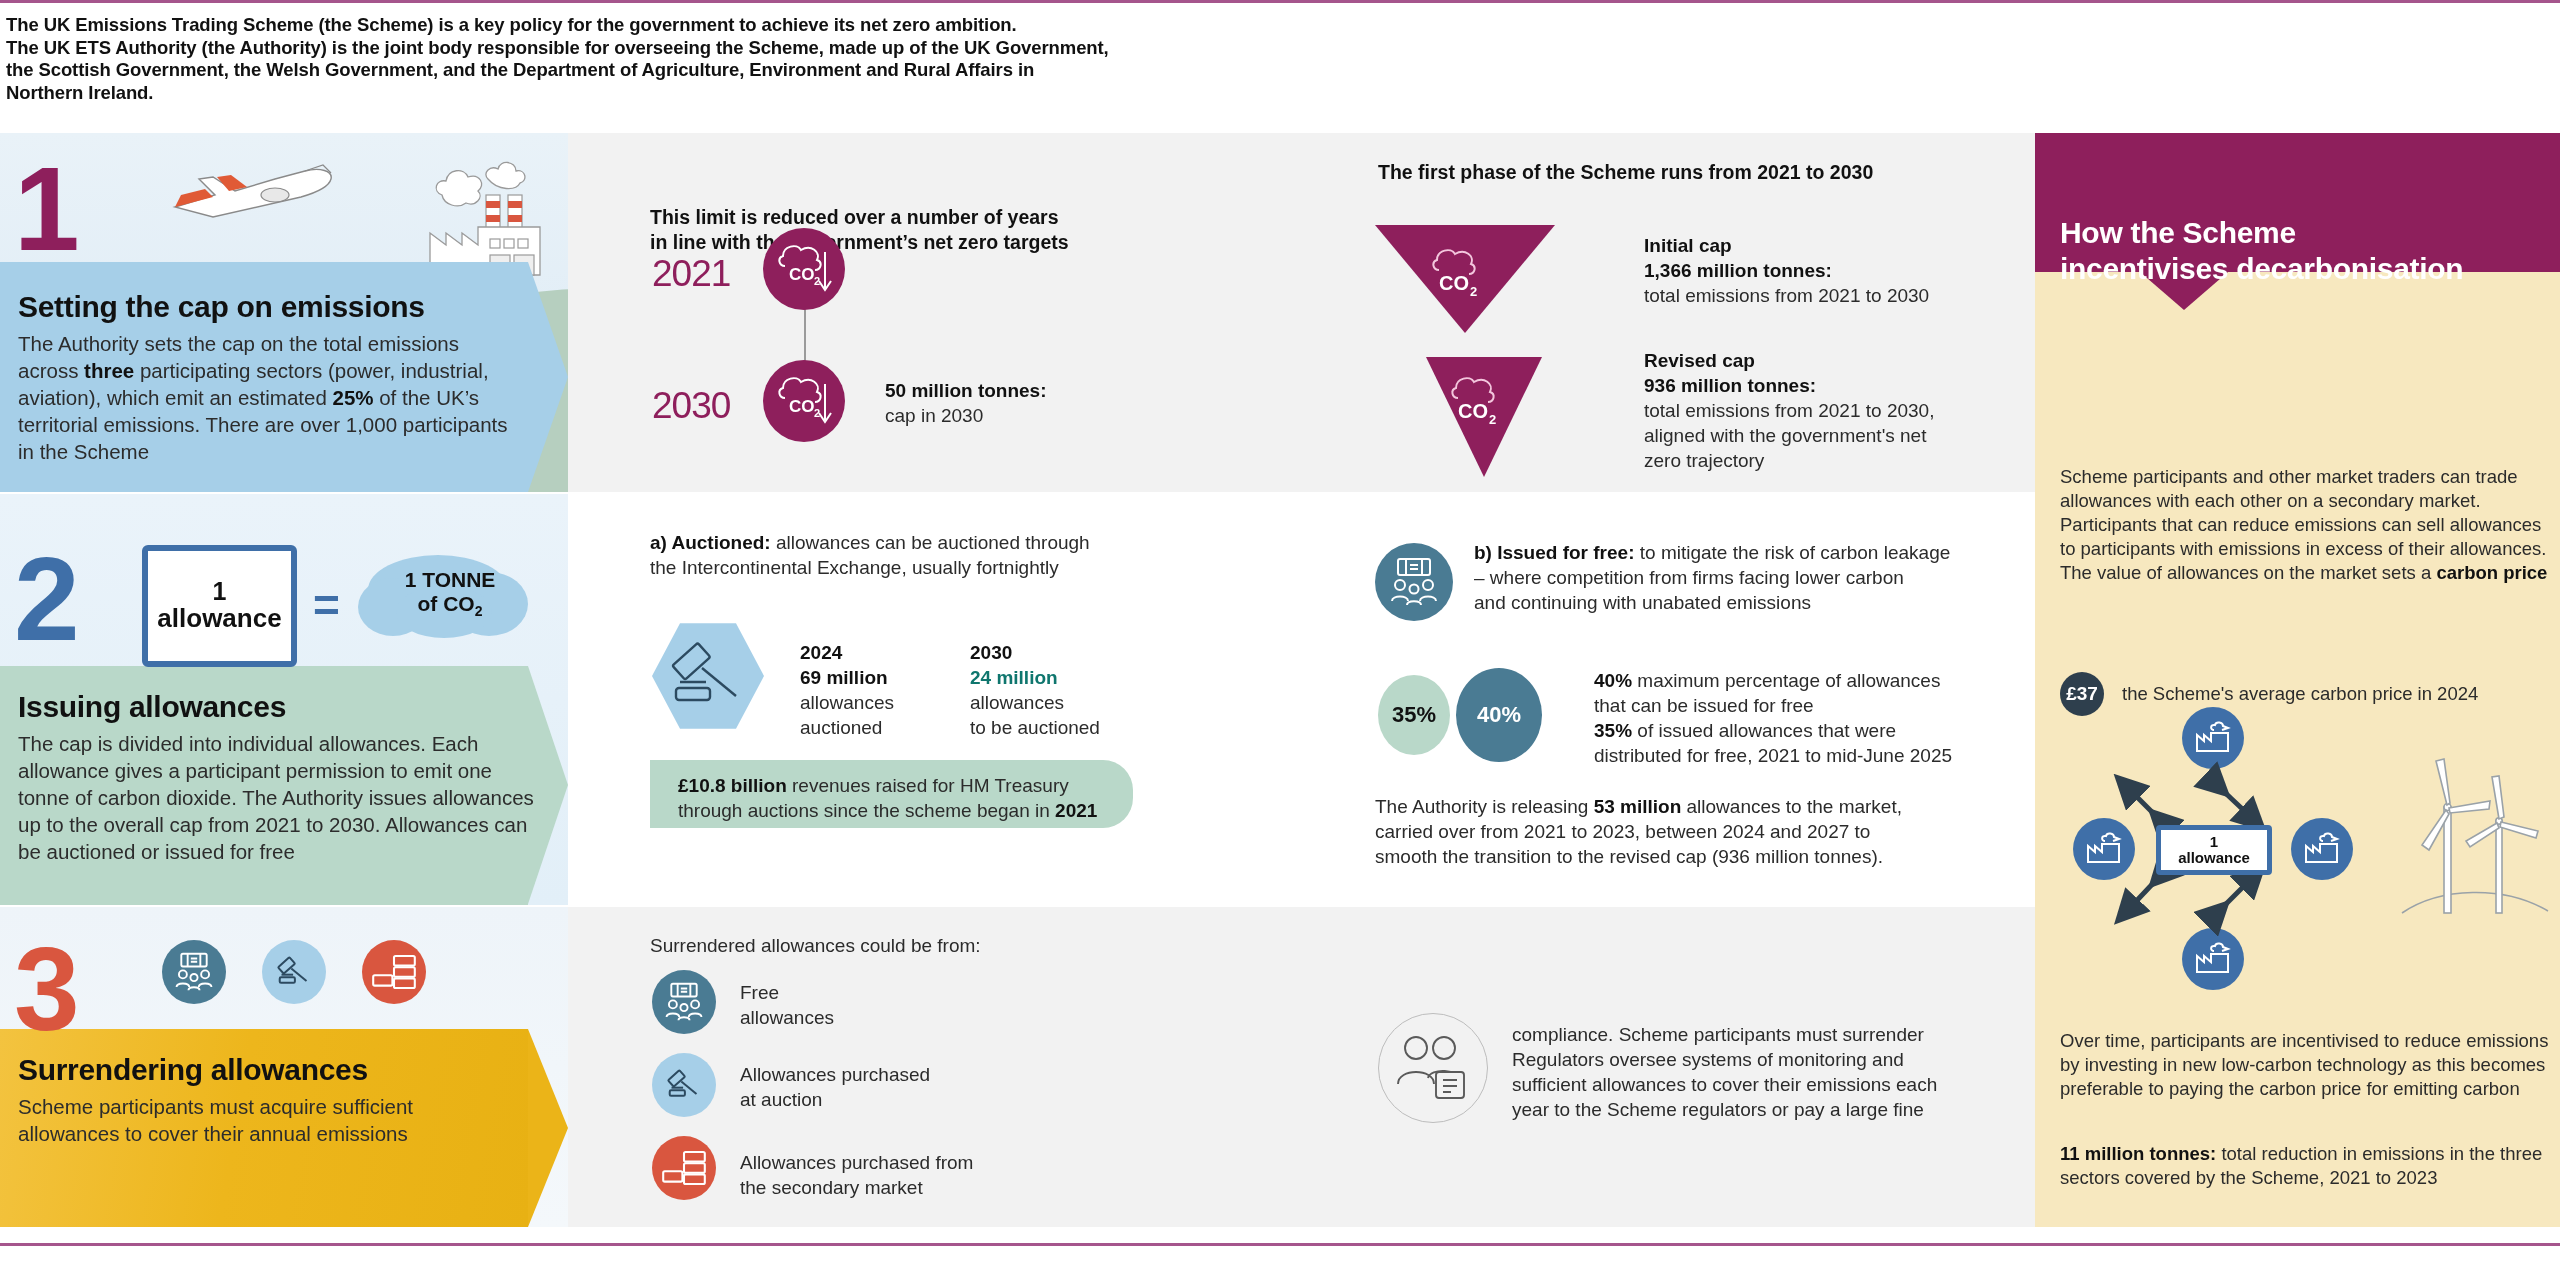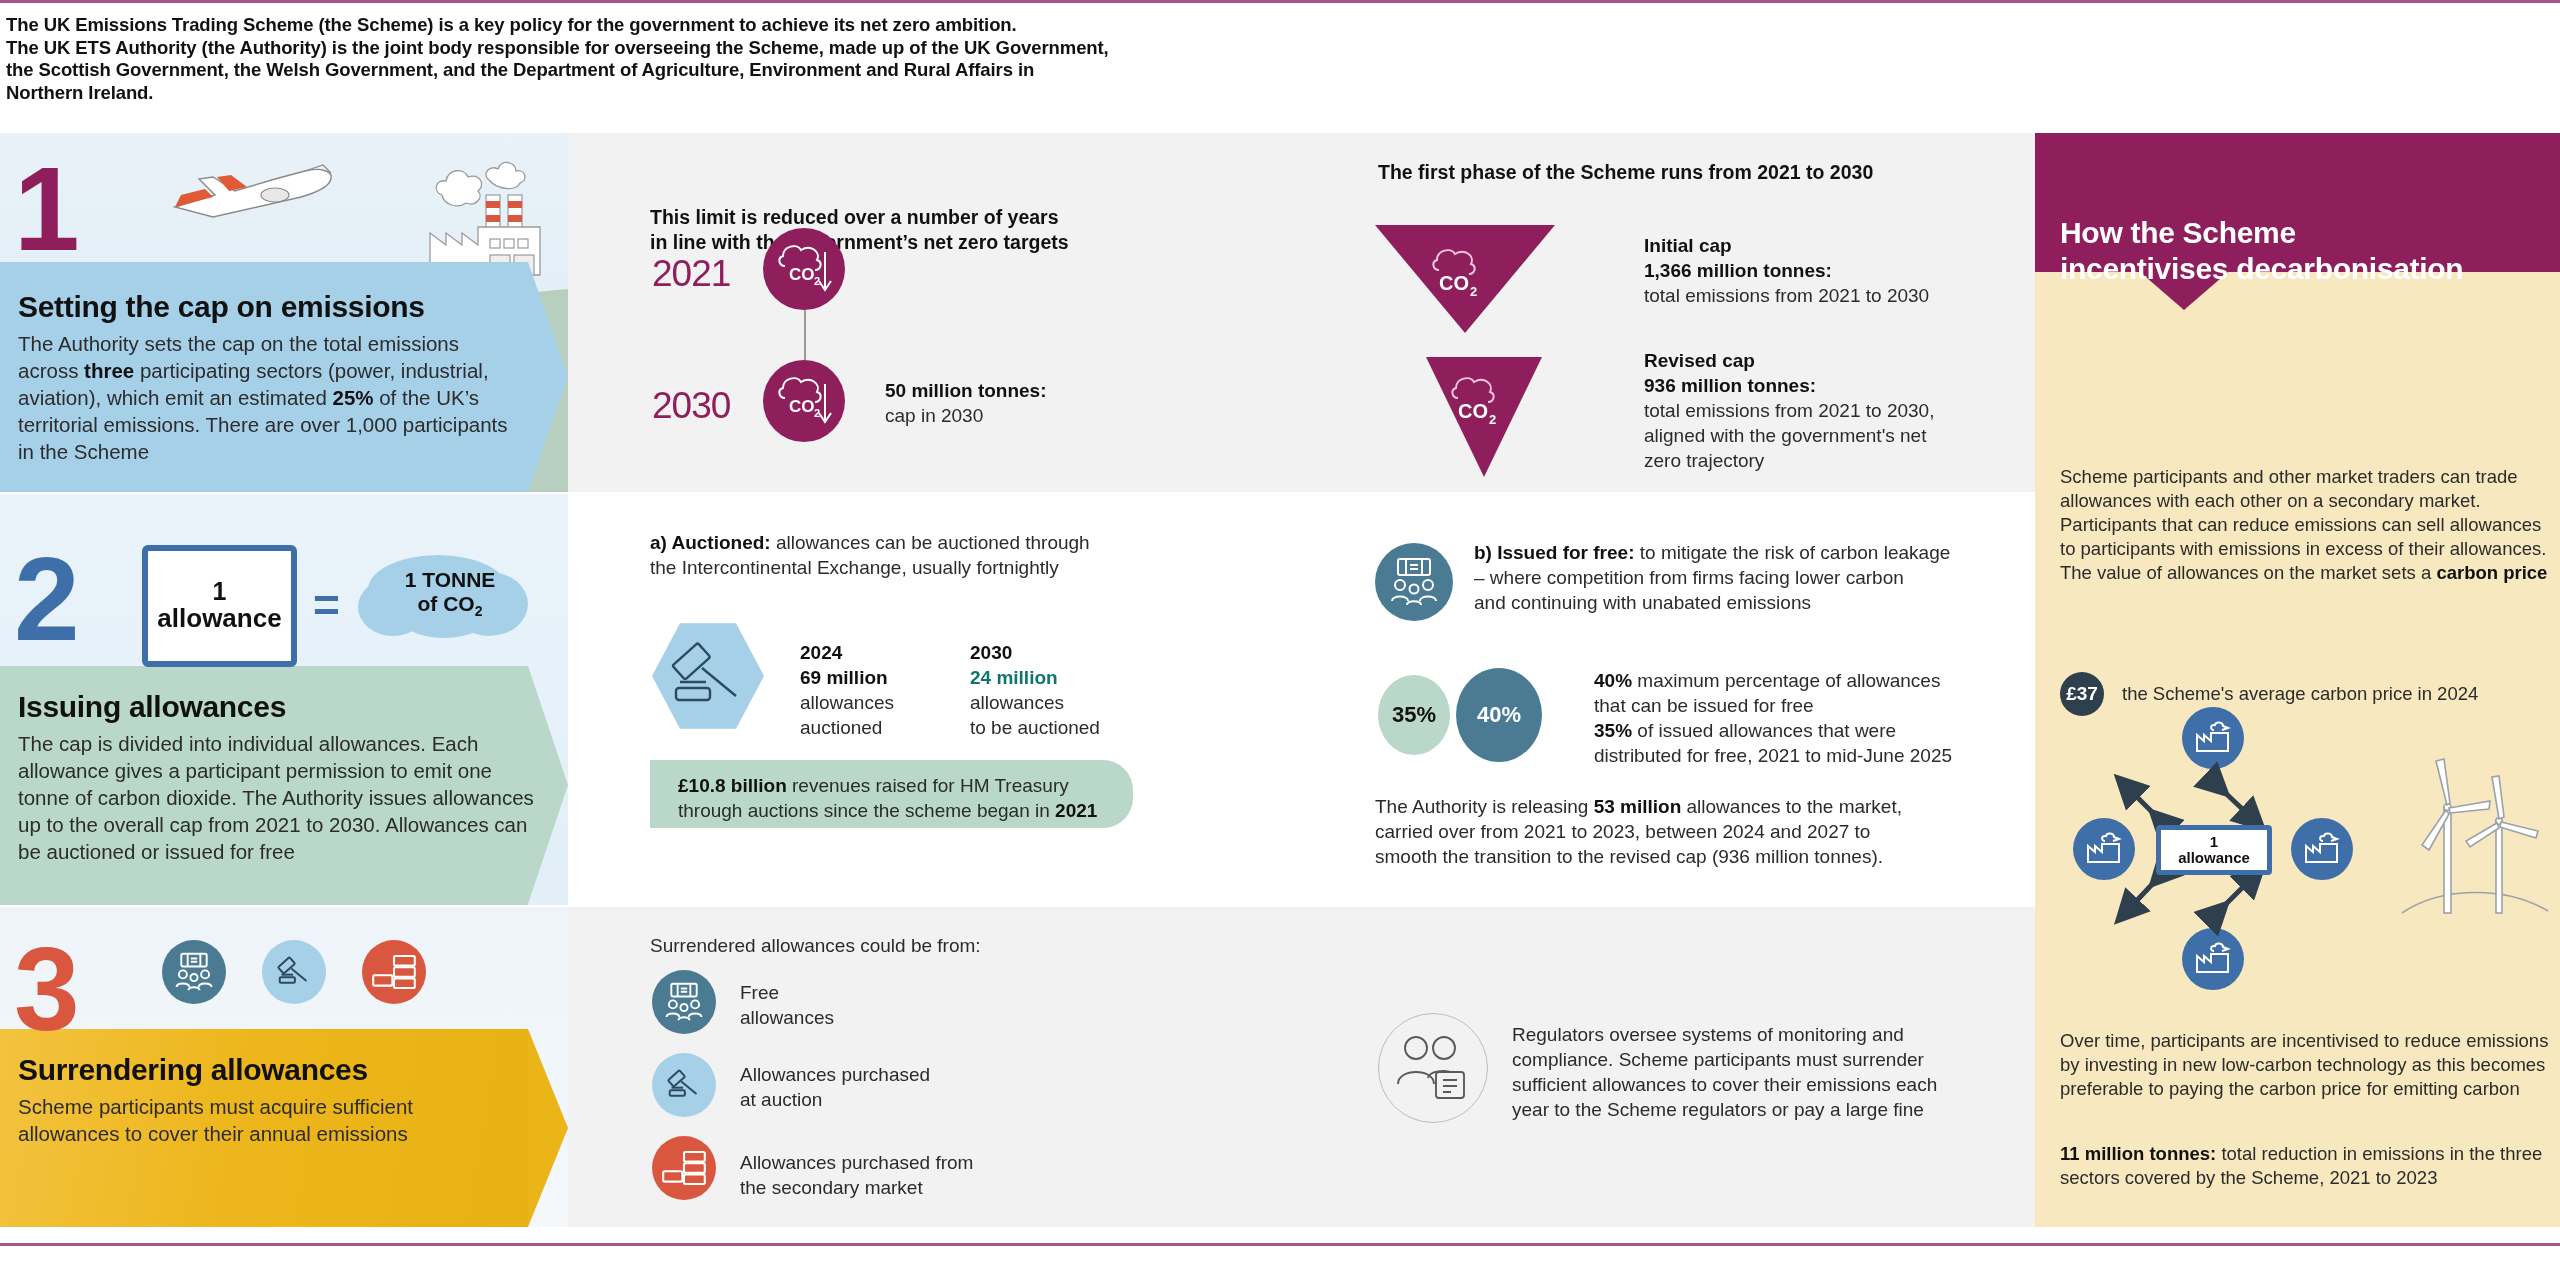--- a/index.html
+++ b/index.html
@@ -452,22 +452,22 @@
         <circle cx="22" cy="16" r="11"></circle>
           <circle cx="50" cy="16" r="11"></circle>
         <path d="M4 52 C4 36 40 36 40 52"></path>
         <path d="M34 46 C36 36 66 36 66 50"></path>
         <rect x="42" y="40" width="28" height="26" rx="3" fill="#f2f2f2"></rect>
         <path d="M49 48 L63 48 M49 54 L63 54 M49 60 L57 60"></path>
       </g>
     </svg>
   </div>
   <div class="t" style="position:absolute;left:1512px;top:1022px;width:520px;">
+    <div>compliance. Scheme participants must surrender</div>
     <div>Regulators oversee systems of monitoring and</div>
-    <div>compliance. Scheme participants must surrender</div>
     <div>sufficient allowances to cover their emissions each</div>
     <div>year to the Scheme regulators or pay a large fine</div>
   </div>
 
   <div class="sidebar"></div>
   <div class="sb-head"></div>
   <div class="sb-notch"></div>
   <div class="sb-title">
     <div>How the Scheme</div>
     <div>incentivises decarbonisation</div>

